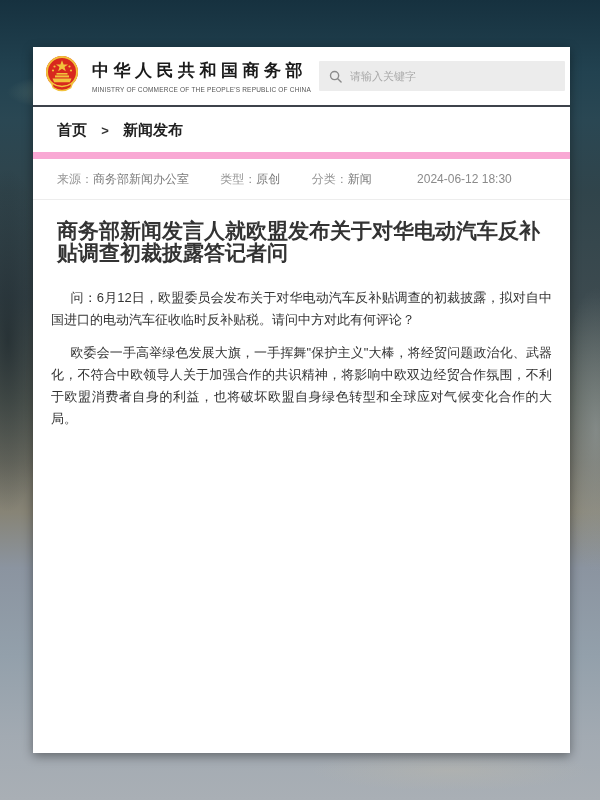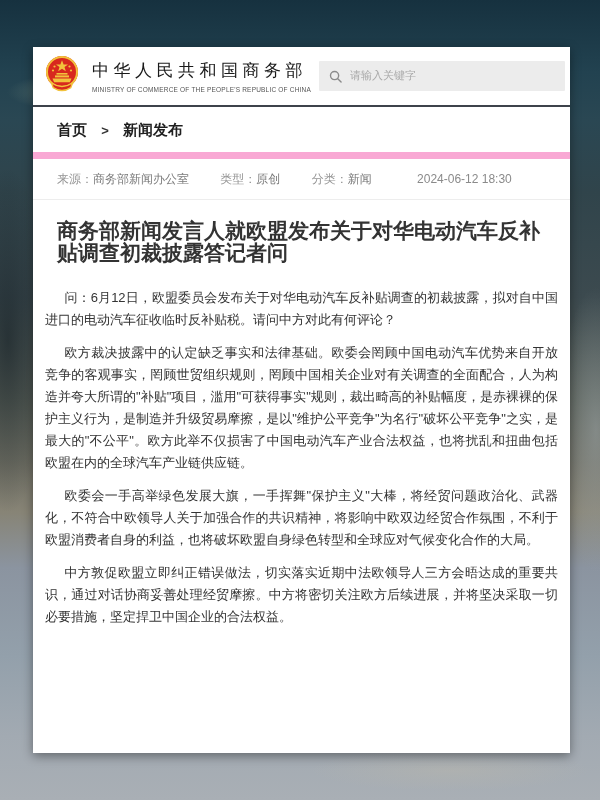--- a/index.html
+++ b/index.html
@@ -22,31 +22,31 @@
     position:absolute; left:33px; top:47px; width:537px; height:706px;
     background:#ffffff; box-shadow:0 3px 10px rgba(0,0,0,.4);
   }
   
   .site-header {
     display:flex; align-items:center; height:60px;
     padding:0 5px 0 12px; border-bottom:2px solid #3d434b; background:#fff;
   }
   .emblem { flex:0 0 auto; width:34px; height:44px; }
   .site-names { margin-left:13px; }
-  .site-name-zh { font-size:17px; font-weight:normal; color:#1a1a1a; letter-spacing:4.5px; white-space:nowrap; }
+  .site-name-zh { font-size:17px; font-weight:bold; color:#1a1a1a; letter-spacing:4.5px; white-space:nowrap; }
   .site-name-en { font-size:6.5px; color:#555; letter-spacing:.2px; margin-top:4px; white-space:nowrap; }
   .search-box {
     margin-left:auto; width:246px; height:30px; background:#ececec;
     display:flex; align-items:center; padding:0 10px; border-radius:1px;
   }
   .search-box svg { flex:0 0 auto; }
   .search-input {
     border:none; outline:none; background:transparent; margin-left:8px;
     font-size:11px; color:#444; width:100%;
-    font-family:Liberation Mono, monospace;
+    font-family:Liberation Serif, serif;
   }
   .search-input::placeholder { color:#a9a9a9; }
   
   .breadcrumb {
     padding:14px 24px 12px; border-bottom:7px solid #f9a8d4;
     font-size:15px; font-weight:bold; color:#1f1f1f;
   }
   .breadcrumb .crumb { cursor:pointer; }
   .breadcrumb .sep { margin:0 10px; font-weight:bold; color:#333; font-size:13px; }
   
@@ -56,21 +56,21 @@
   }
   .meta-item { margin-right:28px;margin-top:44px; }
   .meta-label { color:#949494; }
   .meta-value { color:#7a7a7a; }
   .meta-date { color:#8a8a8a; margin-left:14px;text-align:center; }
   
   .article-title {
     padding:20px 24px 6px; font-size:21px; font-weight:bold;
     color:#333; line-height:22px;
   }
-  .article-body { padding:6px 12px 14px; }
+  .article-body { padding:6px 18px 14px; }
   .article-body p {
     font-size:13px; color:#333; line-height:22px;
     text-indent:1.5em; margin:11px 0; text-align:justify;
   }
 </style>
 </head>
 <body>
 
 <div class="page-card">
 
@@ -111,18 +111,16 @@
     <span class="meta-item"><span class="meta-label">来源：</span><span class="meta-value">商务部新闻办公室</span></span>
     <span class="meta-item"><span class="meta-label">类型：</span><span class="meta-value">原创</span></span>
     <span class="meta-item"><span class="meta-label">分类：</span><span class="meta-value">新闻</span></span>
     <span class="meta-date">2024-06-12 18:30</span>
   </div>
 
   <h1 class="article-title">商务部新闻发言人就欧盟发布关于对华电动汽车反补贴调查初裁披露答记者问</h1>
 
   <div class="article-body">
     <p>问：6月12日，欧盟委员会发布关于对华电动汽车反补贴调查的初裁披露，拟对自中国进口的电动汽车征收临时反补贴税。请问中方对此有何评论？</p>
-    <p>欧方裁决披露中的认定缺乏事实和法律基础。欧委会罔顾中国电动汽车优势来自开放竞争的客观事实，罔顾世贸组织规则，罔顾中国相关企业对有关调查的全面配合，人为构造并夸大所谓的"补贴"项目，滥用"可获得事实"规则，裁出畸高的补贴幅度，是赤裸裸的保护主义行为，是制造并升级贸易摩擦，是以"维护公平竞争"为名行"破坏公平竞争"之实，是最大的"不公平"。欧方此举不仅损害了中国电动汽车产业合法权益，也将扰乱和扭曲包括欧盟在内的全球汽车产业链供应链。</p>
     <p>欧委会一手高举绿色发展大旗，一手挥舞"保护主义"大棒，将经贸问题政治化、武器化，不符合中欧领导人关于加强合作的共识精神，将影响中欧双边经贸合作氛围，不利于欧盟消费者自身的利益，也将破坏欧盟自身绿色转型和全球应对气候变化合作的大局。</p>
-    <p>中方敦促欧盟立即纠正错误做法，切实落实近期中法欧领导人三方会晤达成的重要共识，通过对话协商妥善处理经贸摩擦。中方将密切关注欧方后续进展，并将坚决采取一切必要措施，坚定捍卫中国企业的合法权益。</p>
   </div>
 
 </div>
 
 </body></html>

